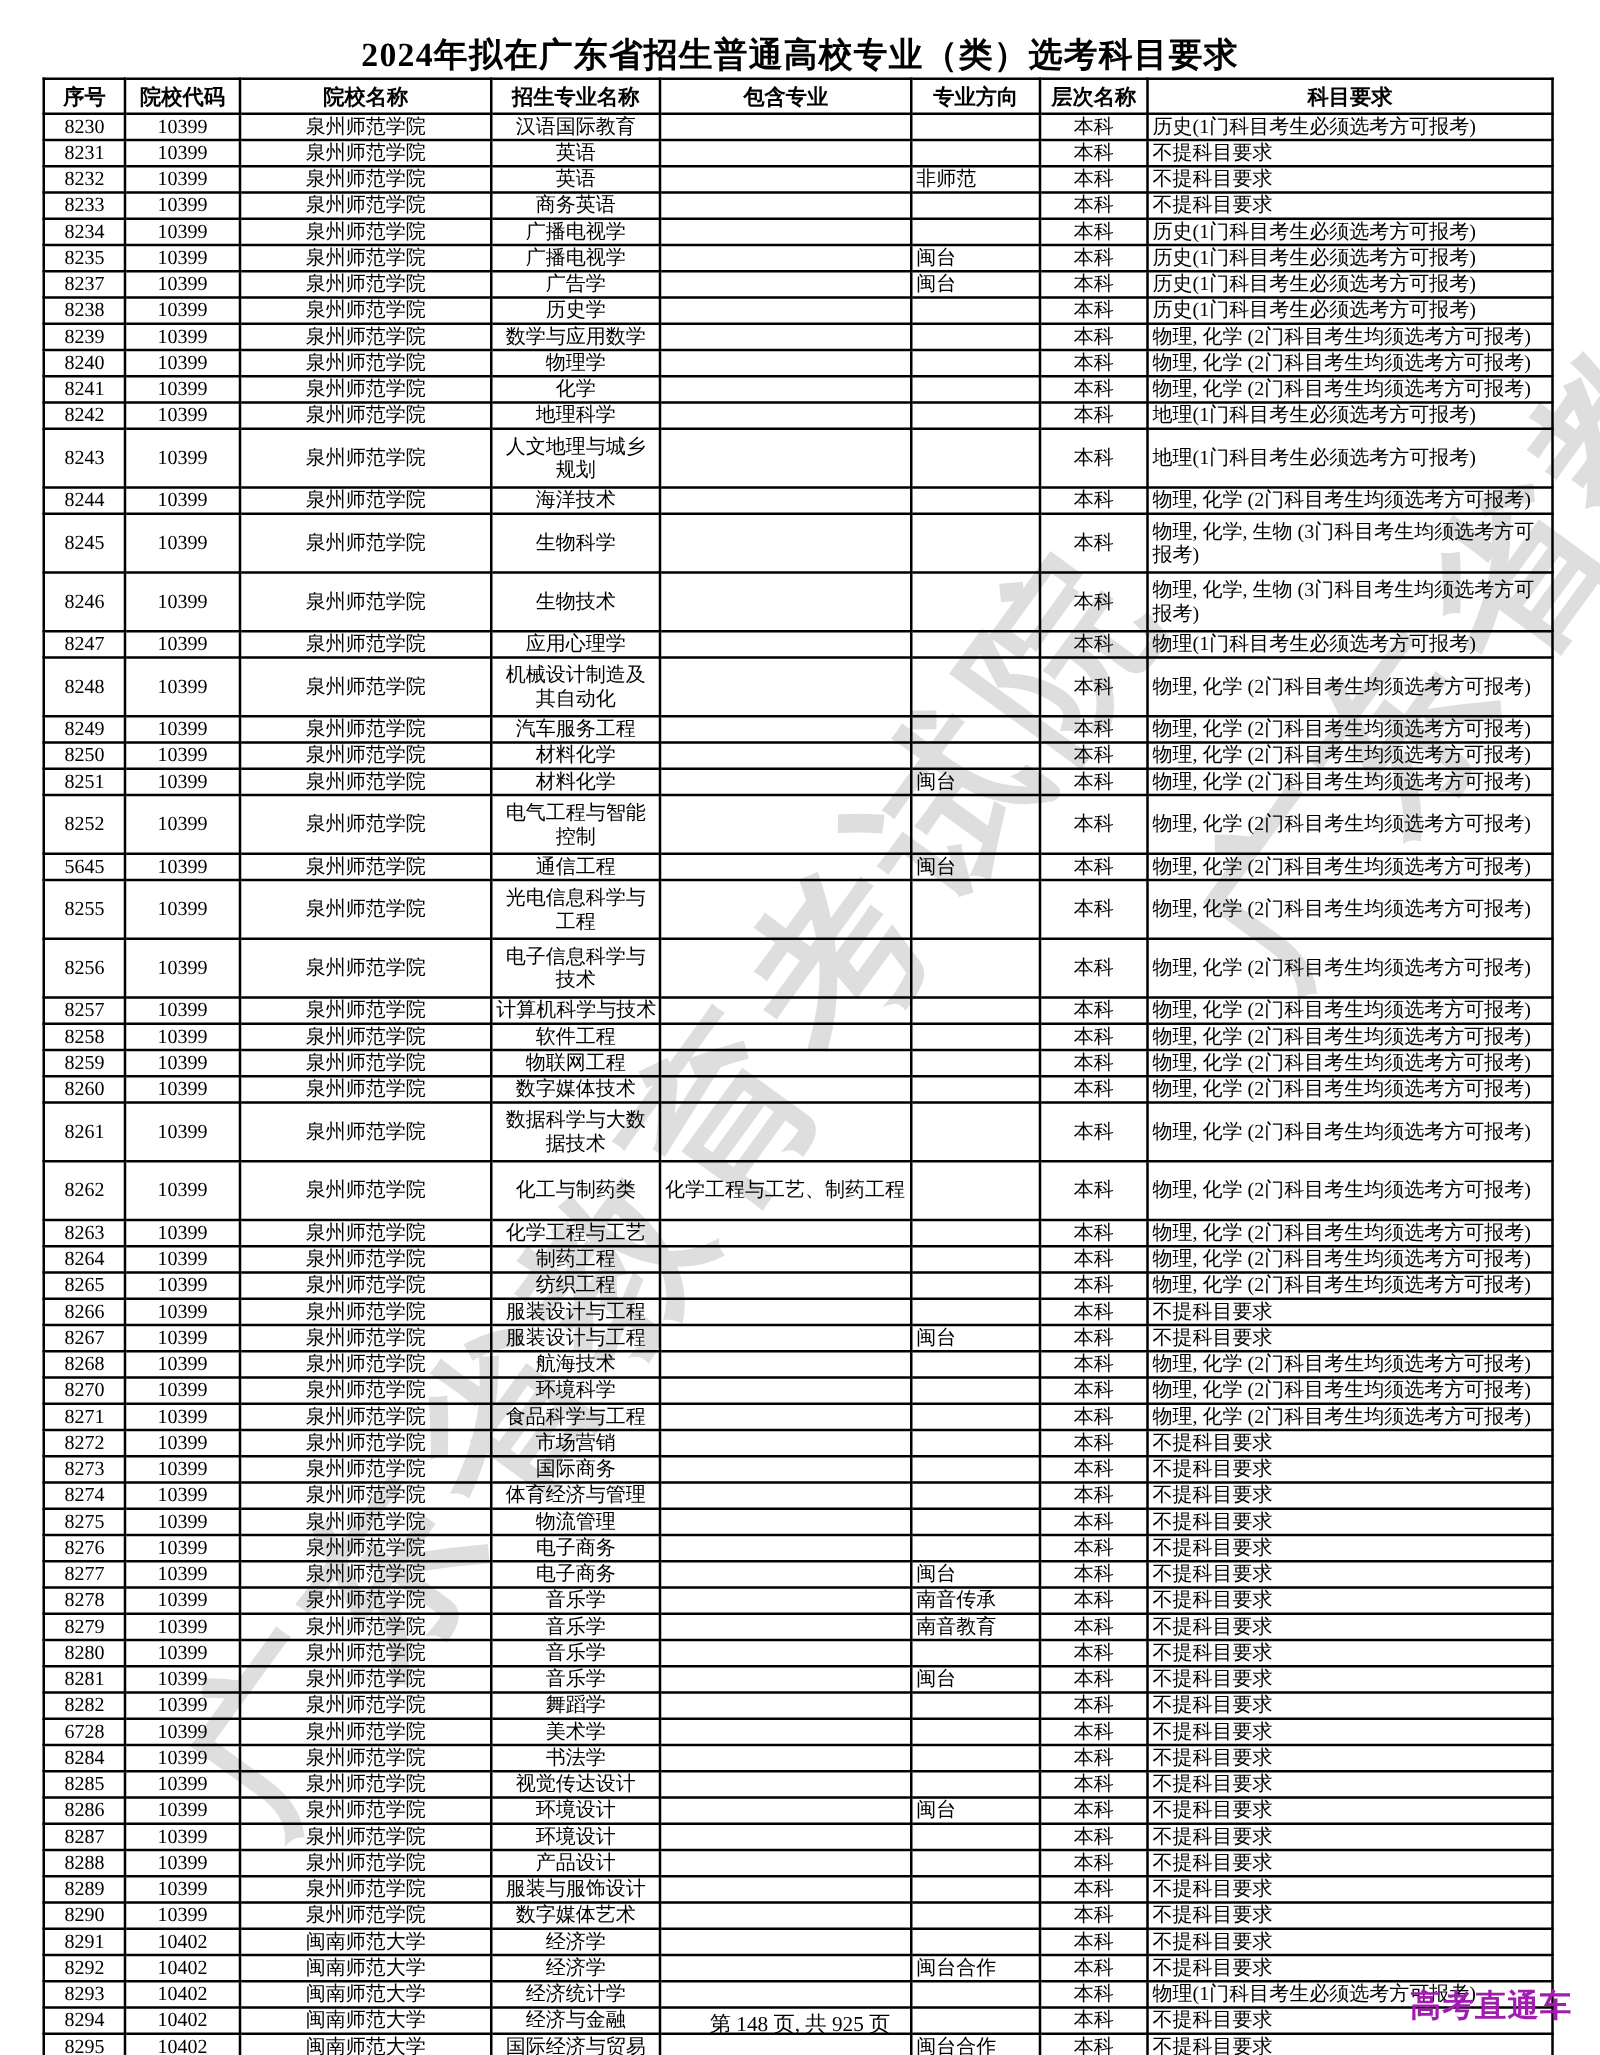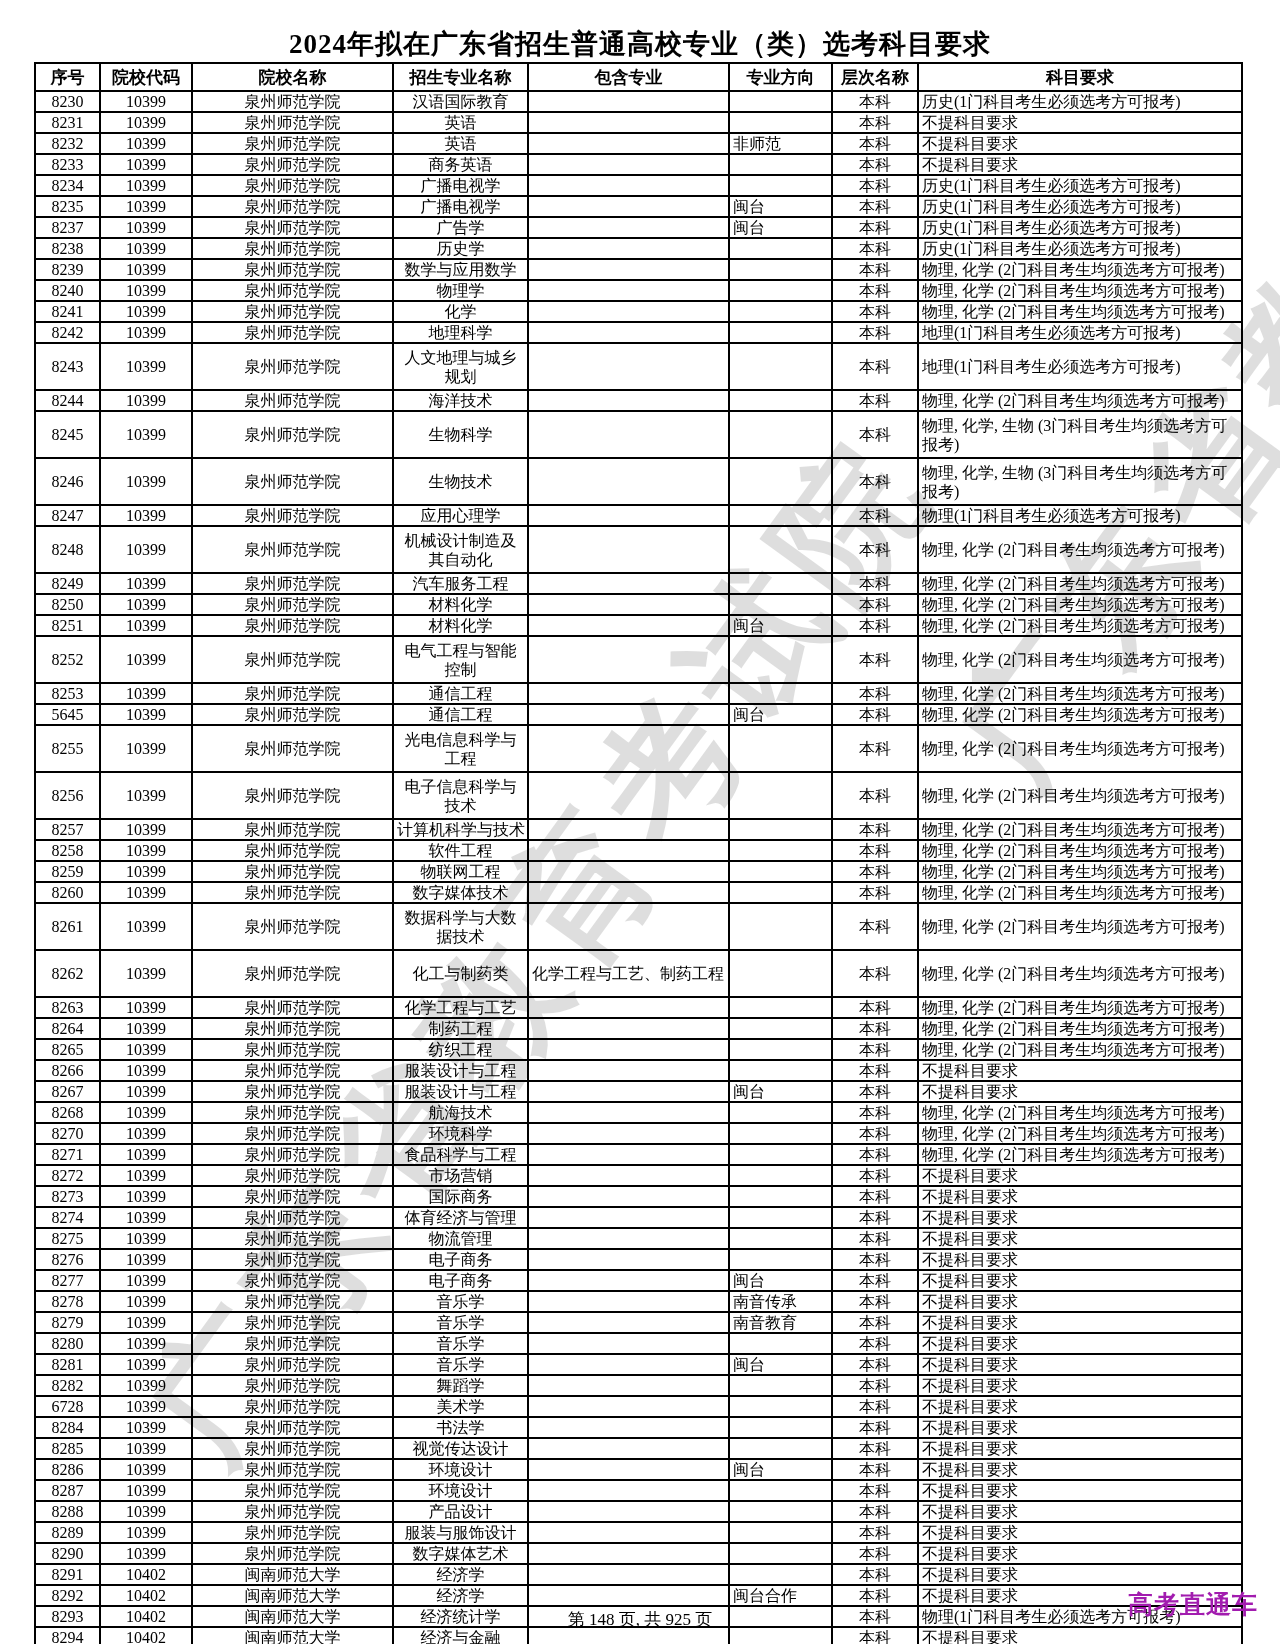--- a/index.html
+++ b/index.html
@@ -297,30 +297,20 @@
         <td class="c0">8252</td>
         <td class="c1">10399</td>
         <td class="c2">泉州师范学院</td>
         <td class="c3">电气工程与智能控制</td>
         <td class="c4"></td>
         <td class="c5"></td>
         <td class="c6">本科</td>
         <td class="c7">物理, 化学 (2门科目考生均须选考方可报考)</td>
       </tr>
       <tr class="single">
-        <td class="c0">8253</td>
-        <td class="c1">10399</td>
-        <td class="c2">泉州师范学院</td>
-        <td class="c3">通信工程</td>
-        <td class="c4"></td>
-        <td class="c5"></td>
-        <td class="c6">本科</td>
-        <td class="c7">物理, 化学 (2门科目考生均须选考方可报考)</td>
-      </tr>
-      <tr class="single">
         <td class="c0">5645</td>
         <td class="c1">10399</td>
         <td class="c2">泉州师范学院</td>
         <td class="c3">通信工程</td>
         <td class="c4"></td>
         <td class="c5">闽台</td>
         <td class="c6">本科</td>
         <td class="c7">物理, 化学 (2门科目考生均须选考方可报考)</td>
       </tr>
       <tr class="tall">

